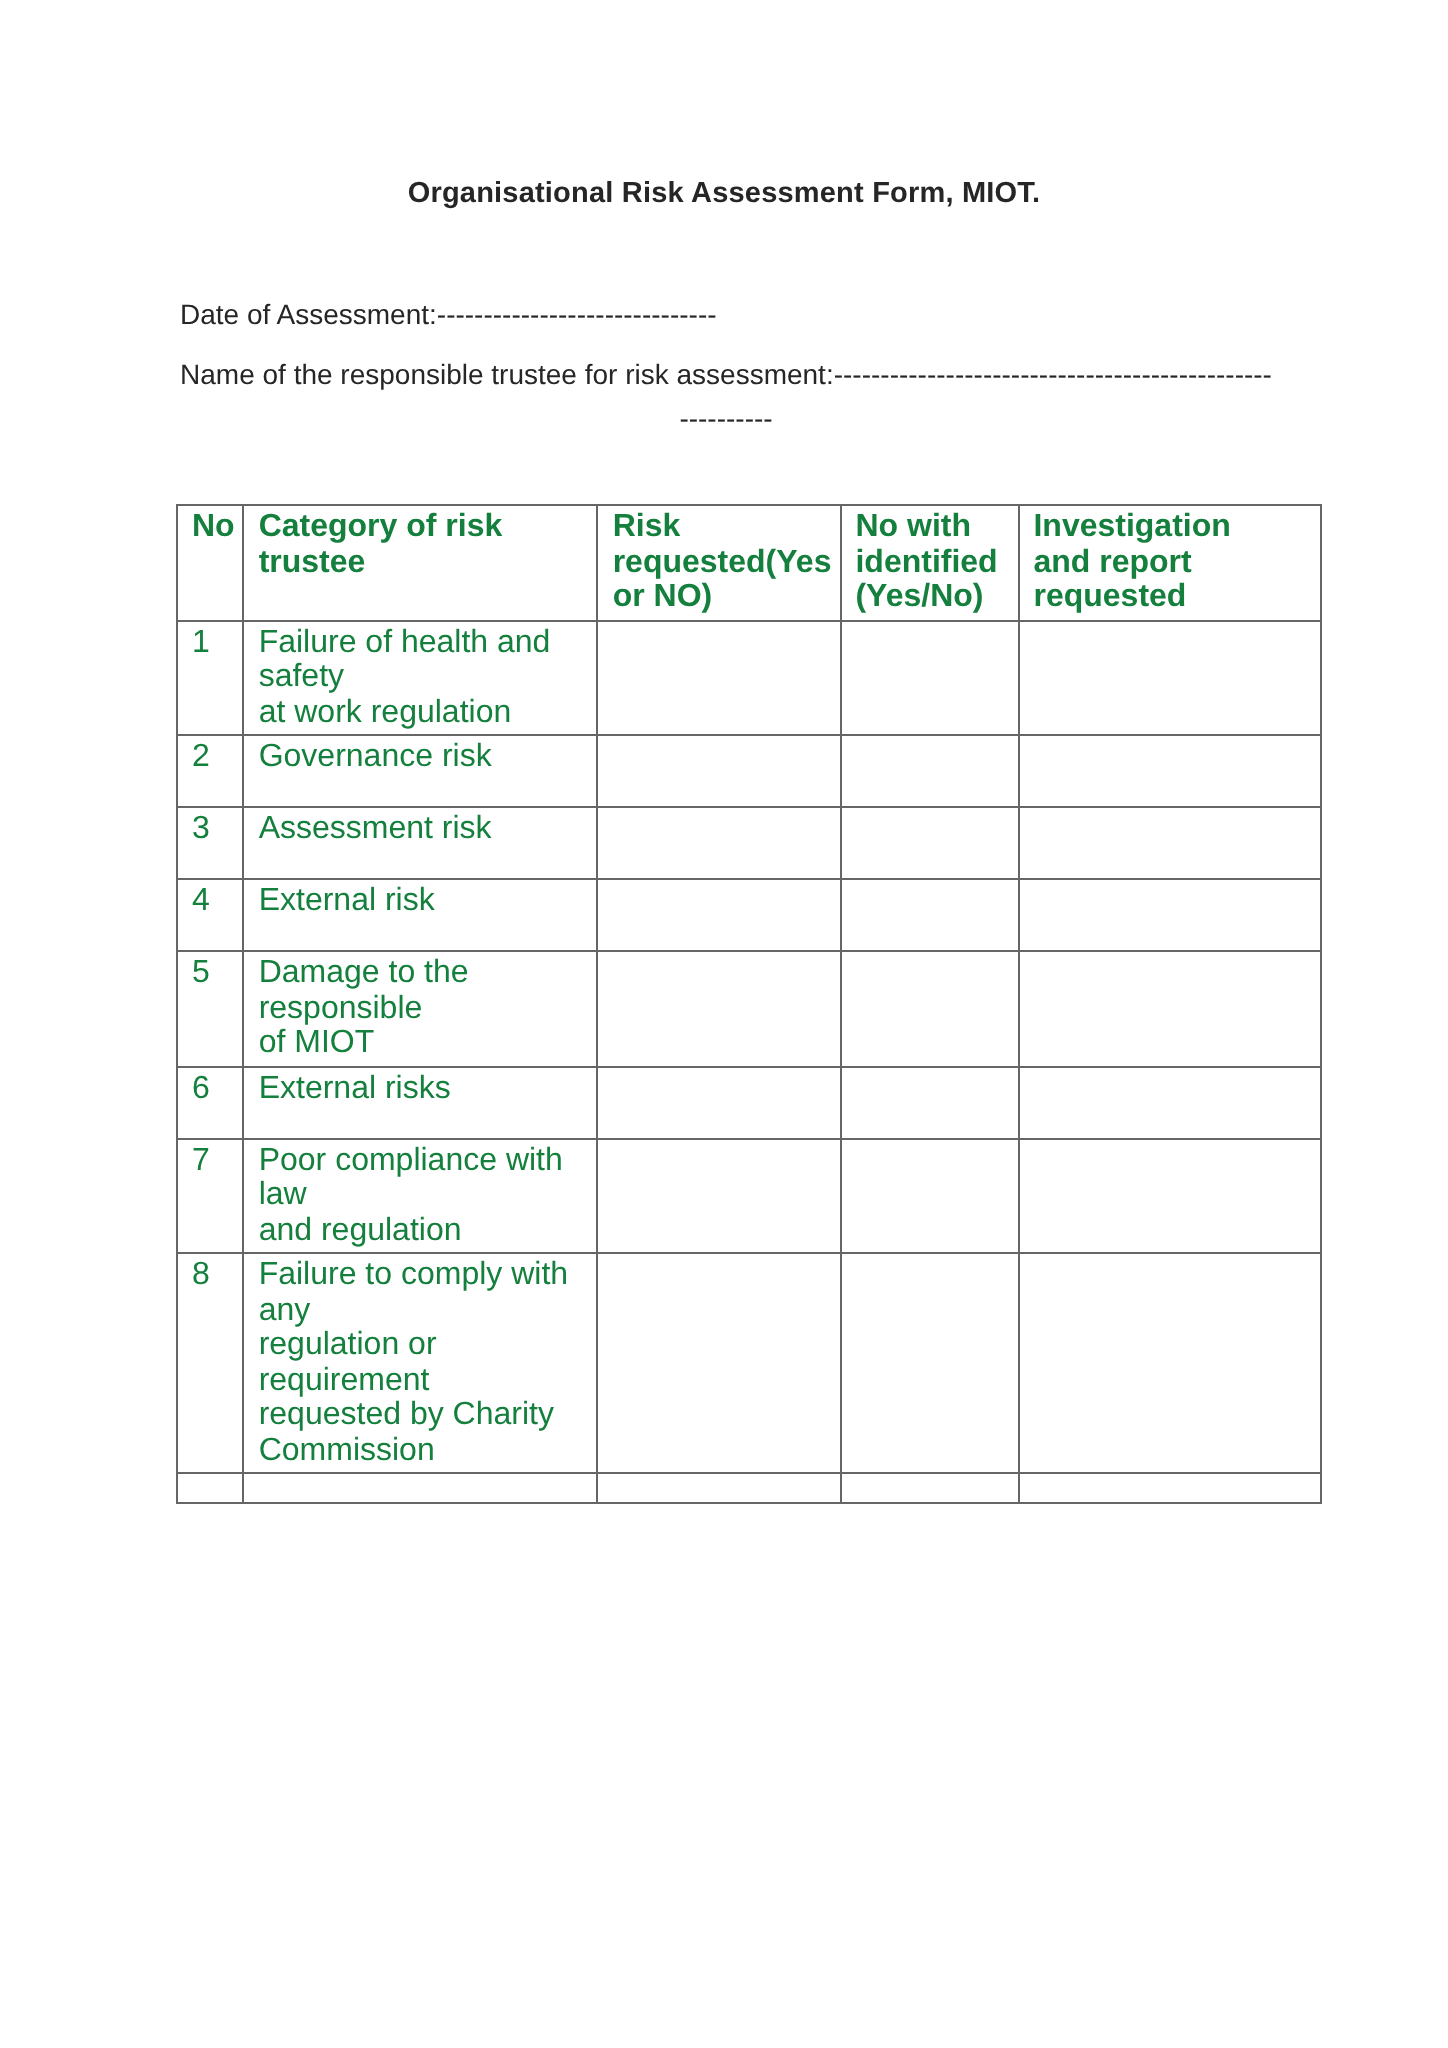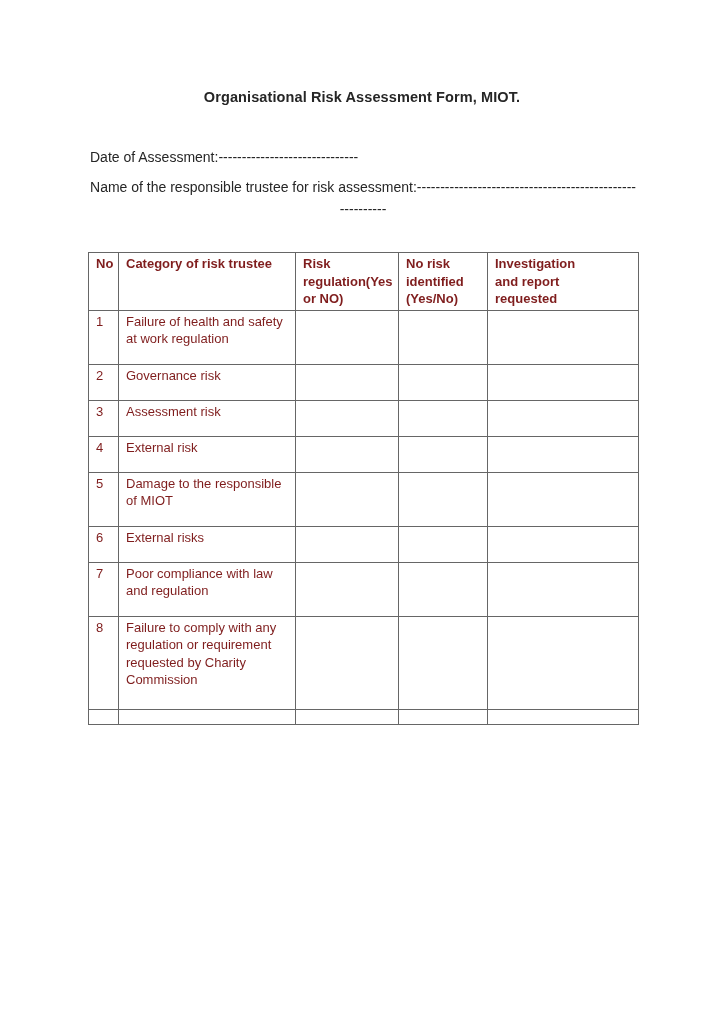--- a/index.html
+++ b/index.html
@@ -39,23 +39,23 @@
     word-break: break-all;
   }
   .date-line { top: 146px; }
   .name-line { top: 176px; text-align: center; }
   table.risk-table {
     position: absolute;
     top: 252px;
     left: 88px;
     border-collapse: collapse;
     table-layout: fixed;
-    font-size: 13px;
+    font-size: 16px;
     line-height: 17.5px;
-    color: #7f1d1d;
+    color: #15803d;
   }
   table.risk-table th,
   table.risk-table td {
     border: 1px solid #666666;
     vertical-align: top;
     text-align: left;
     padding: 2px 4px 2px 7px;
     white-space: pre-line;
     overflow: hidden;
     font-weight: normal;
@@ -86,23 +86,23 @@
       <col style="width:177px">
       <col style="width:103px">
       <col style="width:89px">
       <col style="width:151px">
     </colgroup>
     <thead>
       <tr>
         <th>No</th>
         <th>Category of risk trustee</th>
         <th>Risk
-regulation(Yes
+requested(Yes
 or NO)</th>
-        <th>No risk
+        <th>No with
 identified
 (Yes/No)</th>
         <th>Investigation
 and report
 requested</th>
       </tr>
     </thead>
     <tbody id="risk-table-body">
         <tr style="height: 54px;">
           <td>1</td>

